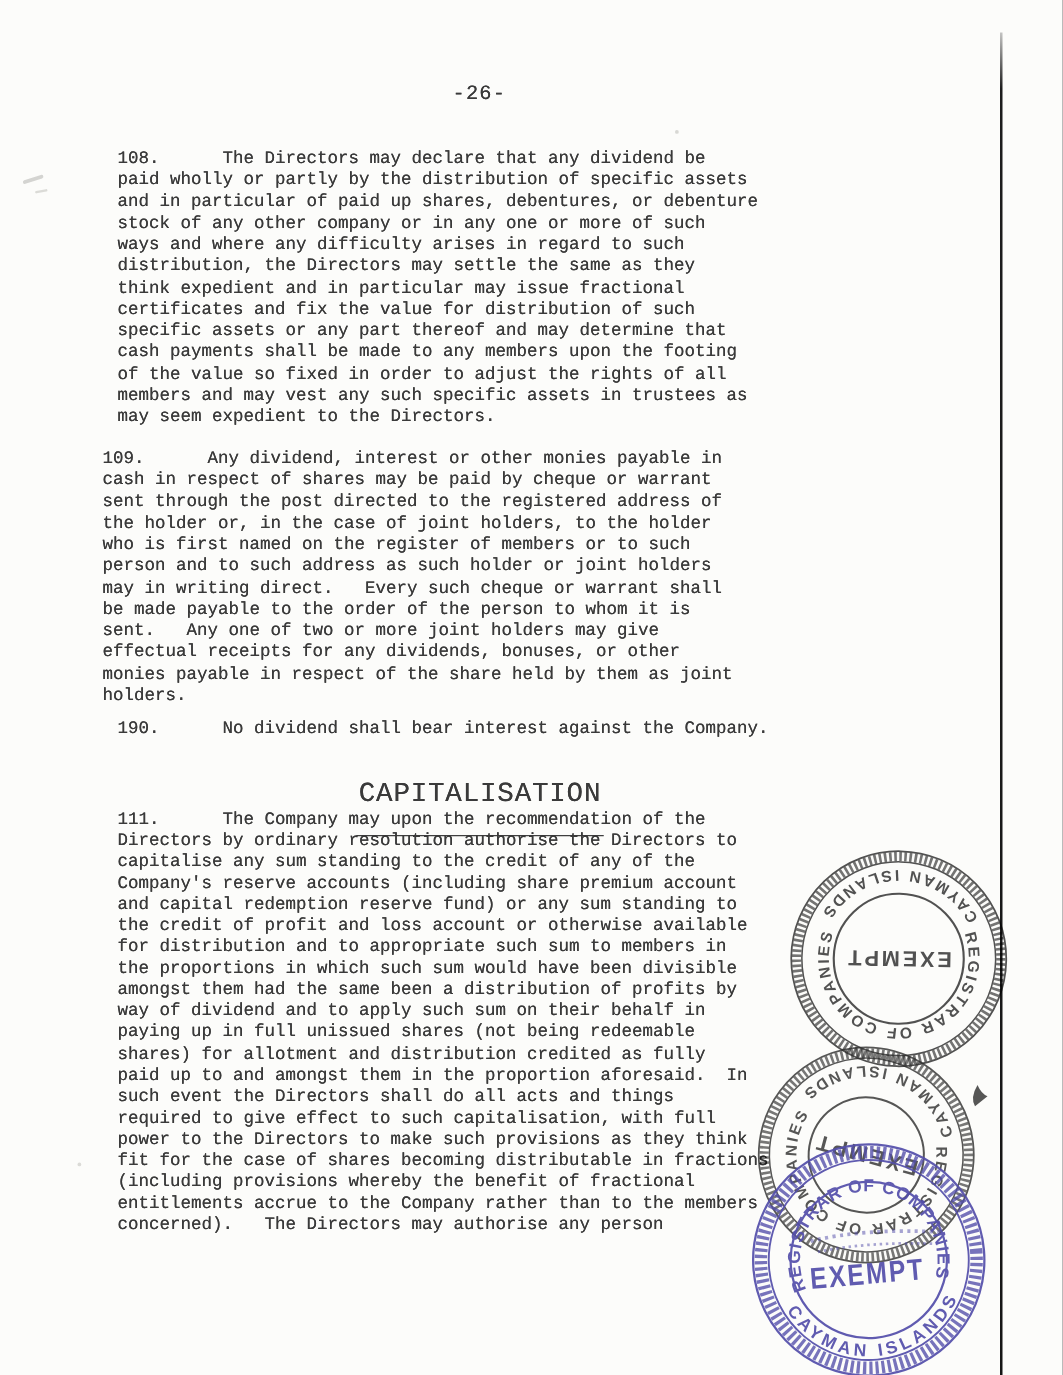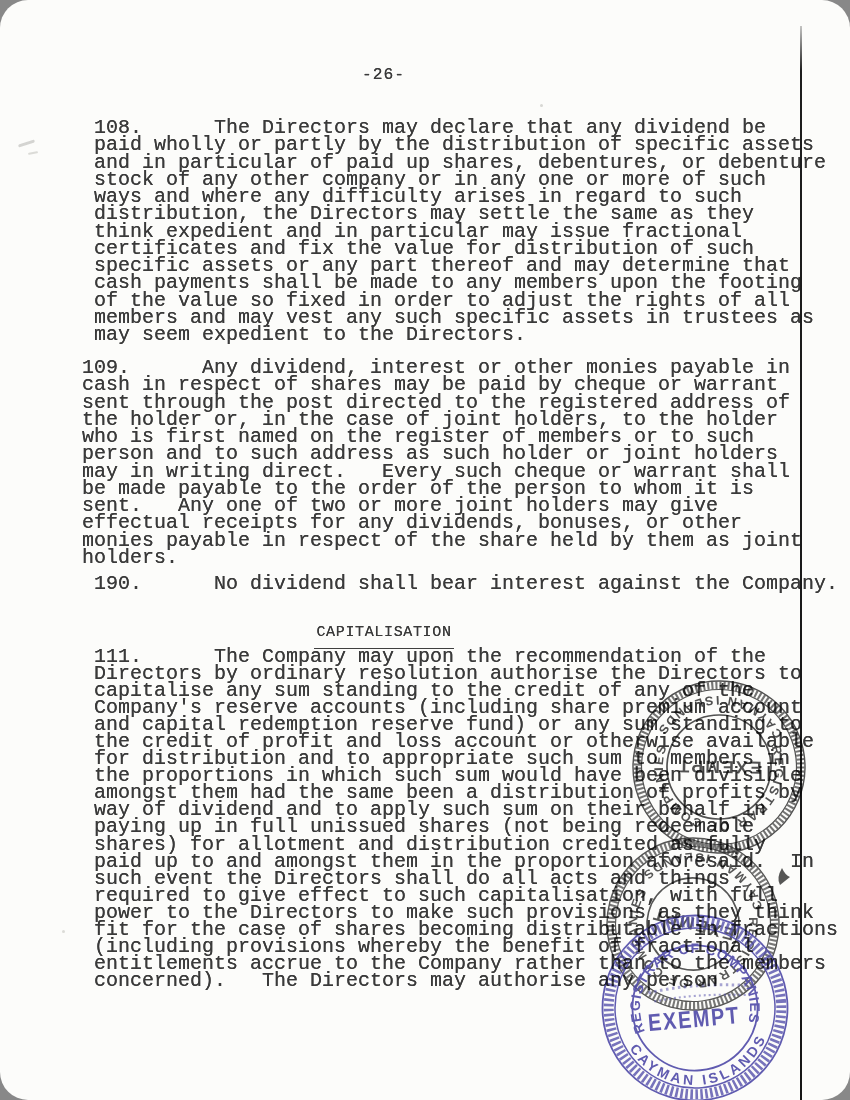--- a/index.html
+++ b/index.html
@@ -3,46 +3,45 @@
 <meta charset="utf-8">
 <style>
   html,body{margin:0;padding:0;background:#888;}
   .page{
     position:relative;
     width:850px;height:1100px;
     background:#fcfcfa;
     overflow:hidden;
     font-family:"Liberation Mono","DejaVu Sans Mono",monospace;
     color:#3a3a3a;
-    border-radius:28px;
   }
   .typeblock{
     position:absolute;
     white-space:pre;
-    font-size:20px;
+    font-size:14px;
     line-height:17.25px;
     text-shadow:0 0 0.5px rgba(45,45,45,0.9);
   }
   .p108{top:119px;left:94px;}
   .p109{top:359px;left:82px;}
   .p110{top:575px;left:94px;}
   .p111{top:648px;left:94px;line-height:17.05px;}
   .page-number{
     position:absolute;top:65px;left:0;width:767px;
     text-align:center;font-size:16.3px;letter-spacing:1px;
     text-shadow:0 0 0.5px rgba(45,45,45,0.9);
   }
   .heading-wrap{
     position:absolute;top:623px;left:0;width:768px;text-align:center;
   }
   .heading-wrap span{
     display:inline-block;
-    font-size:15px;letter-spacing:0.65px;
+    font-size:22px;letter-spacing:0.65px;
     border-bottom:1.7px solid #3f3f3f;
-    padding:0 2px 7px 2px;
+    padding:0 2px 20px 2px;
     text-shadow:0 0 0.5px rgba(45,45,45,0.9);
   }
   .scan-edge-line{
     position:absolute;left:800px;top:26px;width:2px;height:1074px;
     background:linear-gradient(to bottom, rgba(30,30,30,0.25), #1d1d1d 45px, #161616);
   }
   .stamps-svg{
     position:absolute;left:0;top:0;width:850px;height:1100px;
     mix-blend-mode:multiply;
     pointer-events:none;

